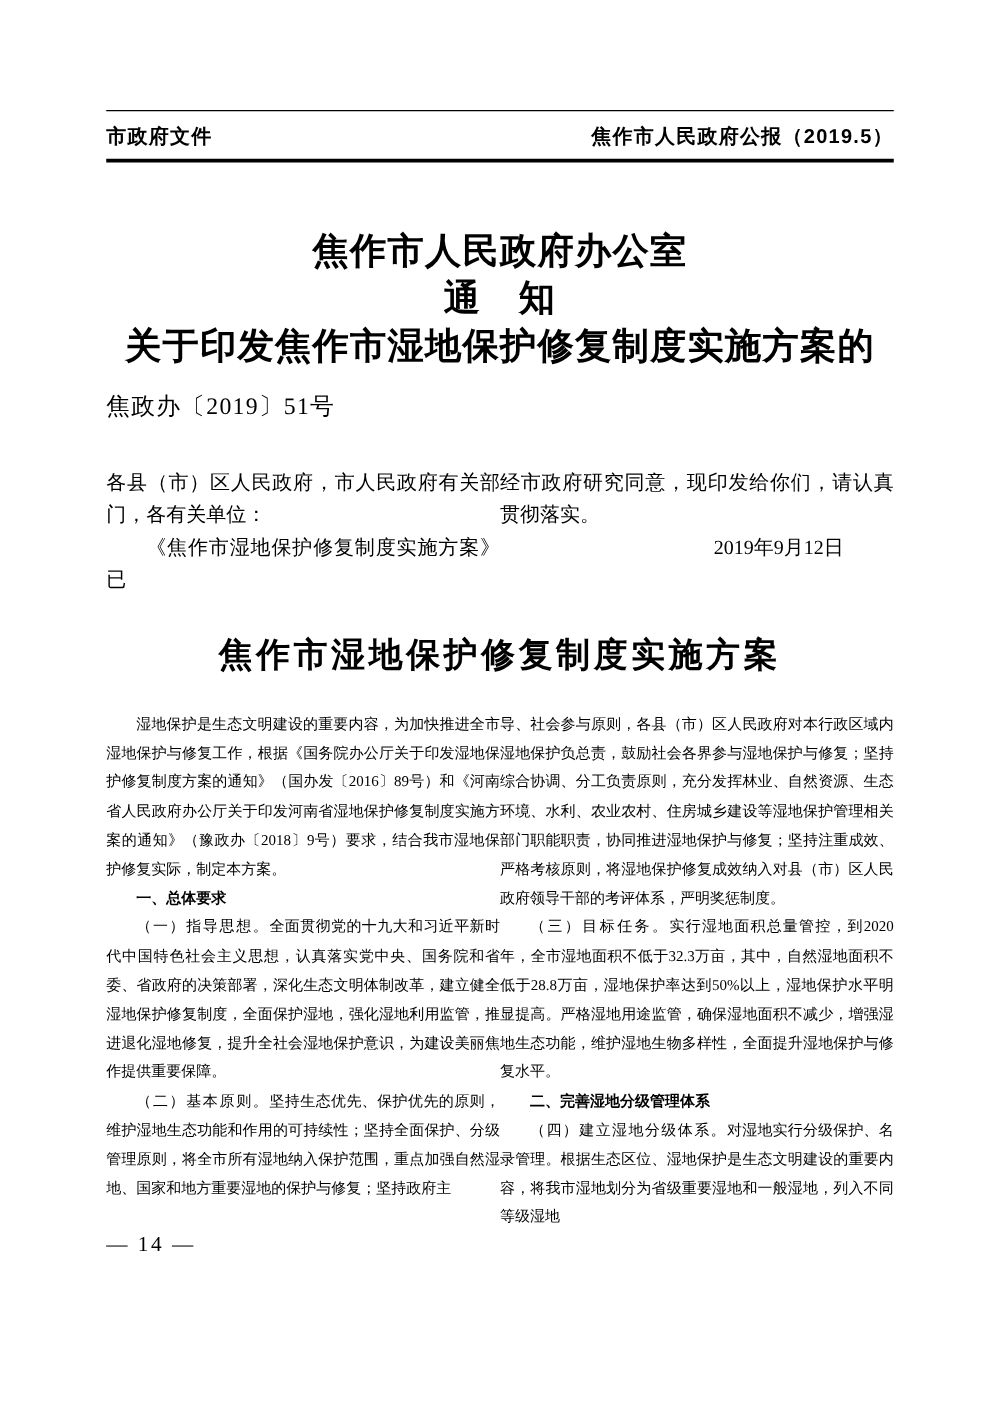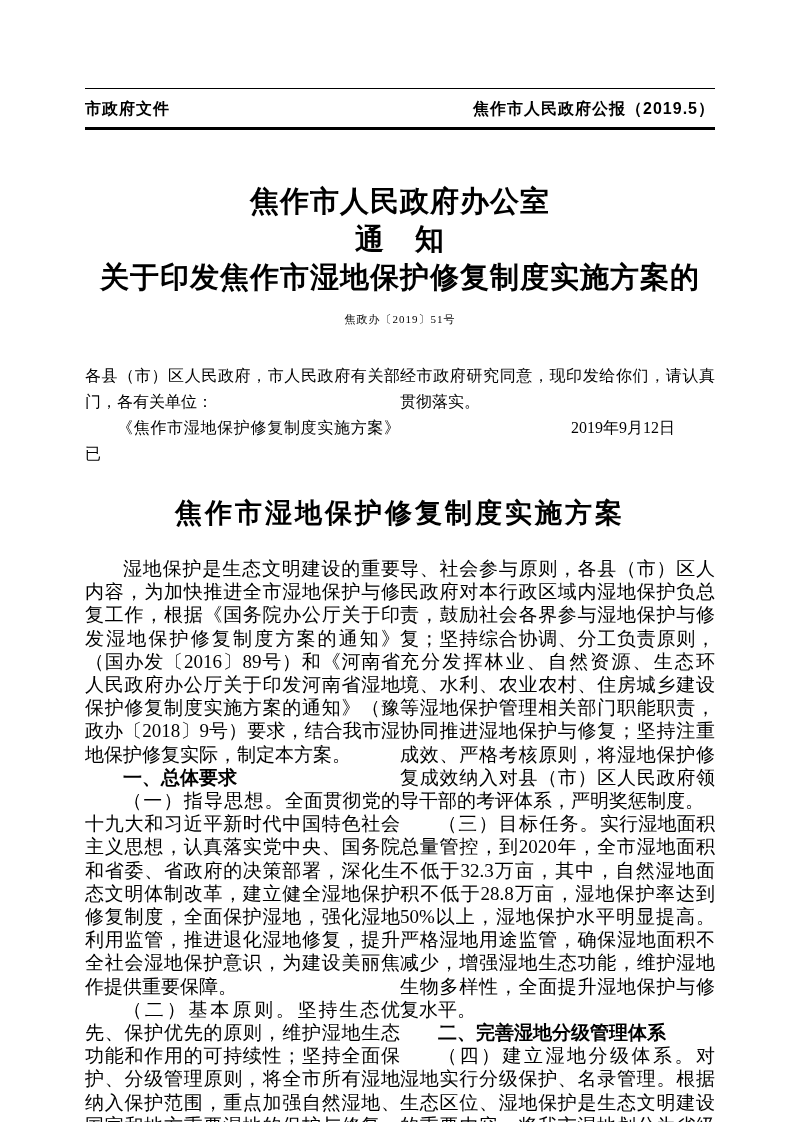--- a/index.html
+++ b/index.html
@@ -36,22 +36,21 @@
     margin-top: 52px;
     text-align: center;
     font-weight: 700;
     font-size: 29px;
     line-height: 38px;
     letter-spacing: 1px;
   }
   .title .tl { display: block; }
   .docnum {
     margin-top: 16px;
-    text-align: center;
-    font-size: 11px;
+    font-size: 19px;
     letter-spacing: 1px;
   }
   
   .cols { display: flex; }
   .col  { flex: 1 1 0; min-width: 0; }
   .intro { margin-top: 36px; }
   .intro p {
     font-size: 16px;
     line-height: 26px;
     text-align: justify;
@@ -65,21 +64,21 @@
   
   .section-title {
     margin-top: 28px;
     text-align: center;
     font-weight: 700;
     font-size: 27px;
     letter-spacing: 3px;
   }
   .body-cols { margin-top: 26px; }
   .body-cols p {
-    font-size: 19px;
+    font-size: 12px;
     line-height: 23.2px;
     text-align: justify;
   }
   .body-cols p.h {
     font-family: Liberation Sans, sans-serif;
     font-weight: 700;
     text-align: left;
   }
   .kai { letter-spacing: 1px; }
   

